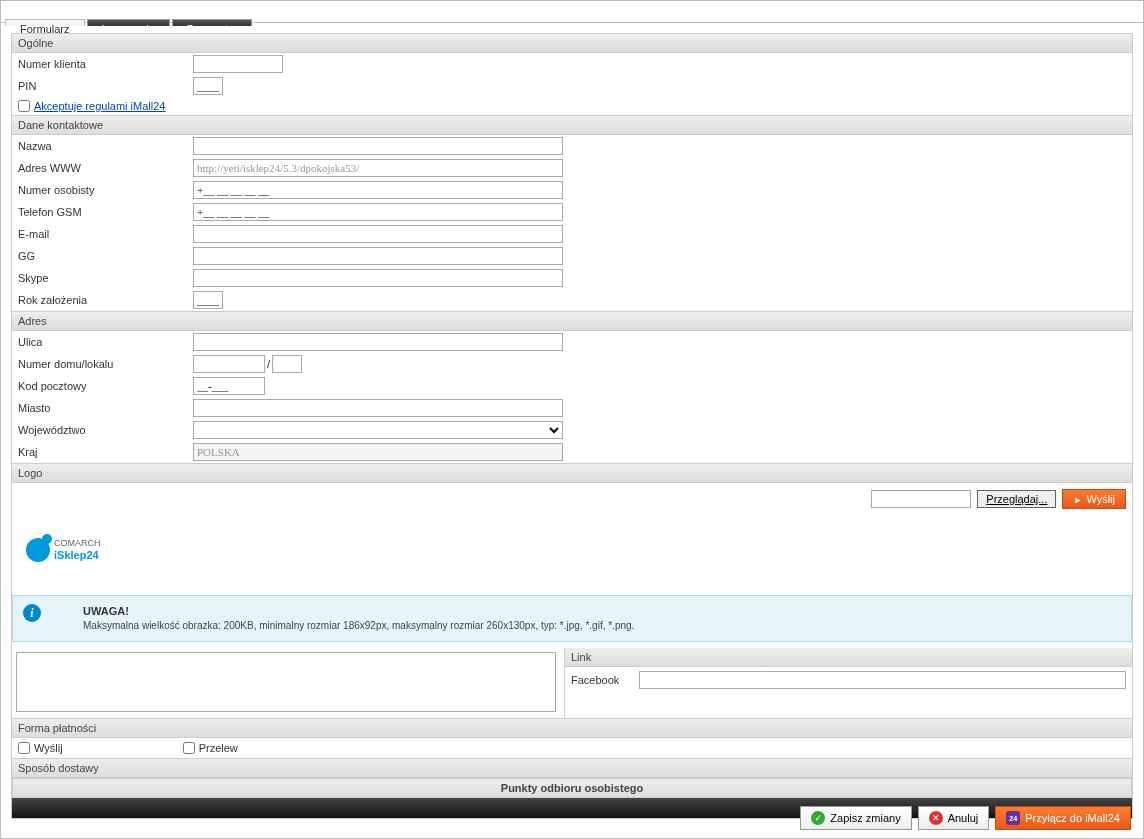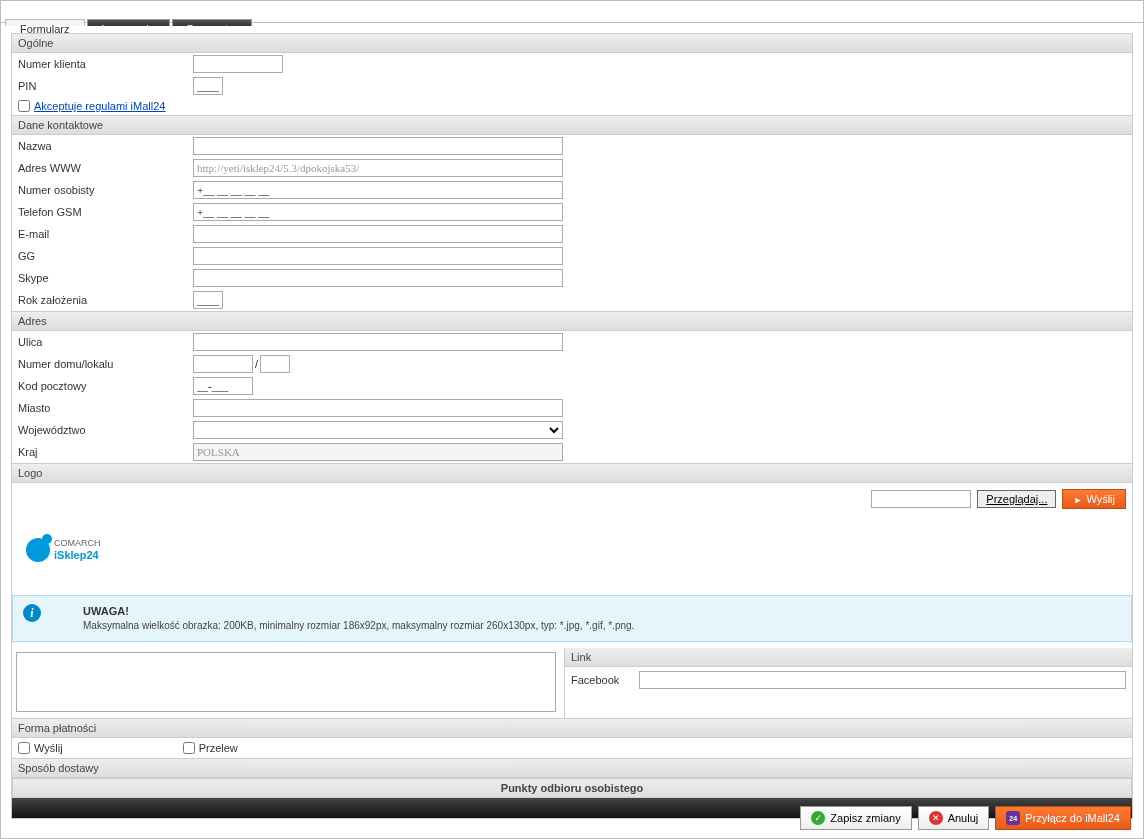--- a/index.html
+++ b/index.html
@@ -10,21 +10,21 @@
 .tab.active { background: #f5f5f5; color: #333; border-color: #bbb; z-index: 2; }
 .content { padding: 10px; position: absolute; top: 22px; bottom: 0; left: 0; right: 0; overflow: hidden; }
 .panel { border: 1px solid #ccc; }
 .section-header { background: linear-gradient(#eee,#ddd); border-top: 1px solid #ccc; border-bottom: 1px solid #ccc; padding: 3px 6px; font-size: 11px; color: #444; }
 .section-header:first-child { border-top: none; }
 .form-row { display: flex; align-items: center; padding: 2px 6px; min-height: 20px; }
 .form-label { width: 175px; flex-shrink: 0; color: #333; }
 .form-input { border: 1px solid #aaa; height: 18px; padding: 1px 3px; font-size: 11px; font-family: Liberation Serif, serif; }
 .w-full { width: 370px; }
 .w-small { width: 90px; }
-.w-tiny { width: 60px; }
+.w-tiny { width: 72px; }
 .w-mini { width: 30px; }
 .checkbox-row { display: flex; align-items: center; gap: 4px; padding: 3px 6px; }
 input[type=checkbox] { width: 12px; height: 12px; }
 .link-text { color: #0044cc; text-decoration: underline; cursor: pointer; }
 .logo-area { padding: 8px; display: flex; align-items: flex-start; gap: 20px; }
 .logo-img { width: 80px; height: 50px; display: flex; align-items: center; gap: 4px; }
 .logo-blob { width: 24px; height: 24px; background: #0099dd; border-radius: 50%; position: relative; }
 .logo-blob::after { content:''; position:absolute; width:10px; height:10px; background:#0099dd; border-radius:50%; right:-2px; top:-4px; }
 .logo-text { font-size: 9px; color: #666; line-height: 1.1; }
 .logo-text b { color: #0099dd; font-size: 11px; }

